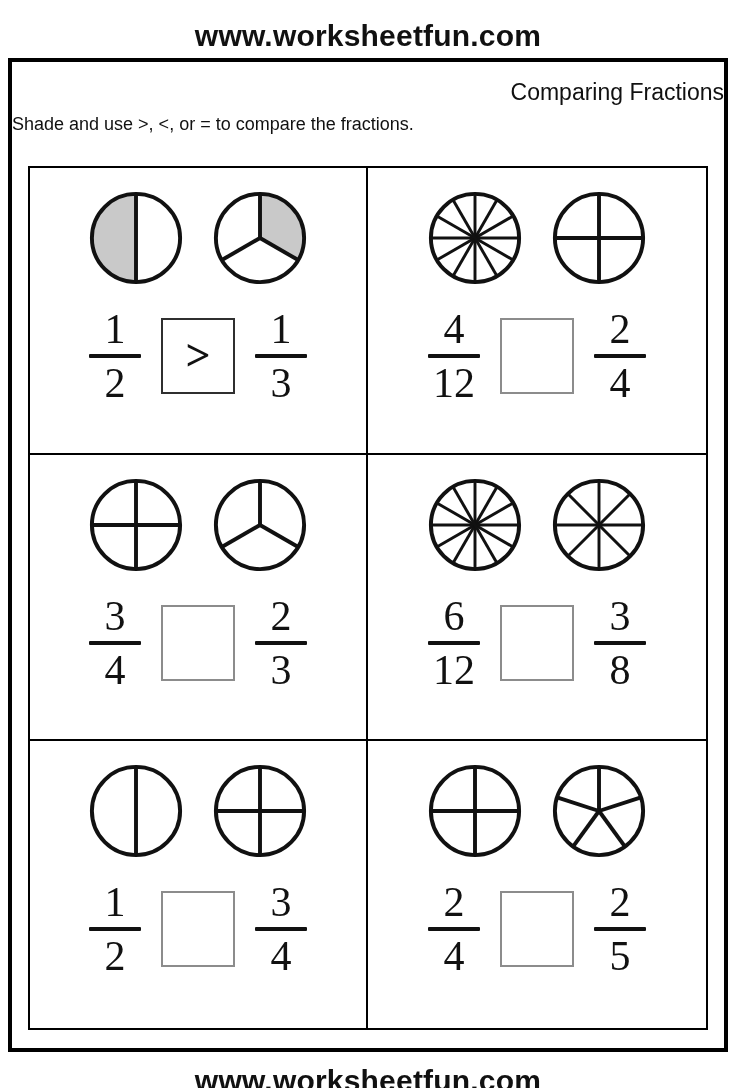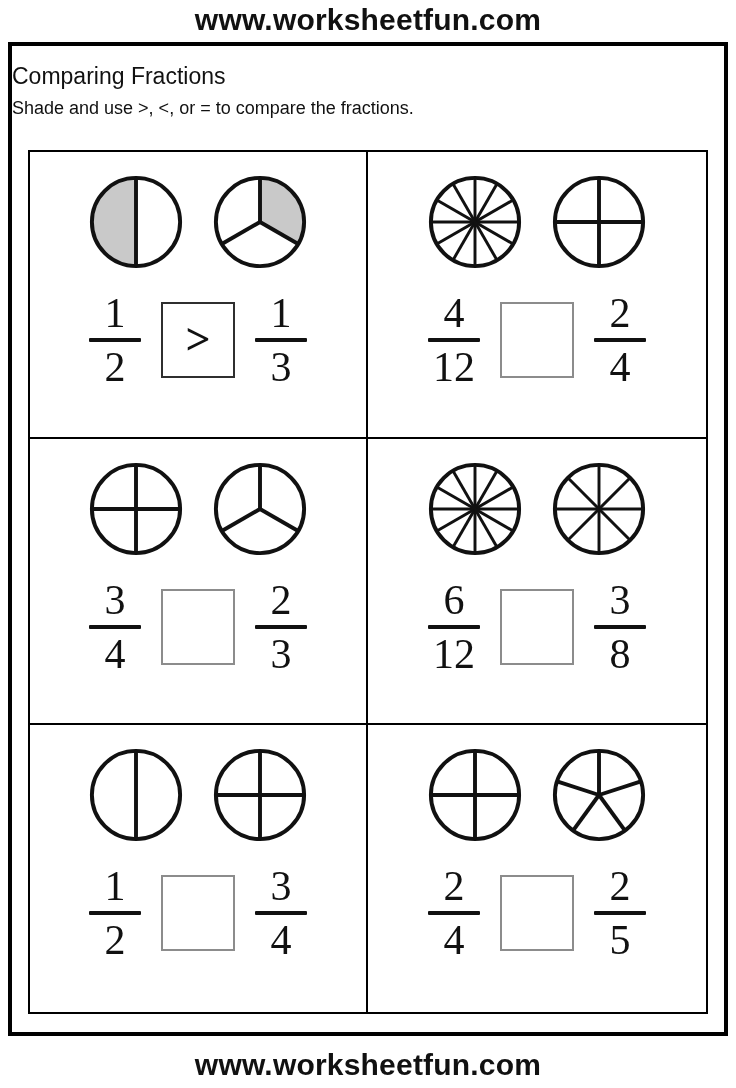--- a/index.html
+++ b/index.html
@@ -20,20 +20,21 @@
     height: 1088px;
     box-sizing: border-box;
   }
   .site-header, .site-footer {
     text-align: center;
     font-size: 30px;
     font-weight: 700;
     letter-spacing: 0.2px;
     color: #111;
     line-height: 1;
+    margin-top: 16px;
   }
   .site-header {
     padding-top: 5px;
     padding-bottom: 6px;
   }
   .site-footer {
     position: absolute;
     left: 0;
     right: 0;
     bottom: 8px;
@@ -42,21 +43,21 @@
     position: absolute;
     left: 8px;
     right: 8px;
     top: 42px;
     bottom: 52px;
     border: 4px solid #000;
     box-sizing: border-box;
     background: #fff;
   }
   .sheet-title {
-    text-align: left;
+    text-align: right;
     font-size: 23px;
     margin-top: 18px;
     line-height: 1.1;
     color: #111;
   }
   .sheet-subtitle {
     text-align: left;
     font-size: 18px;
     margin-top: 10px;
     line-height: 1.1;

